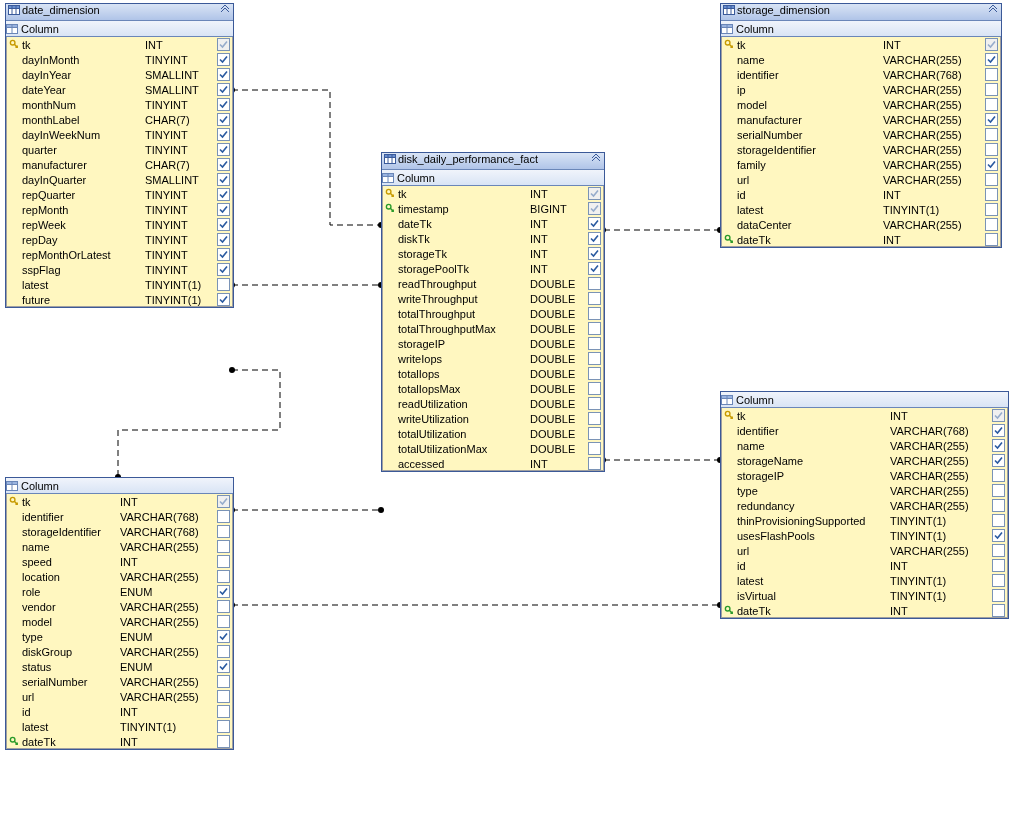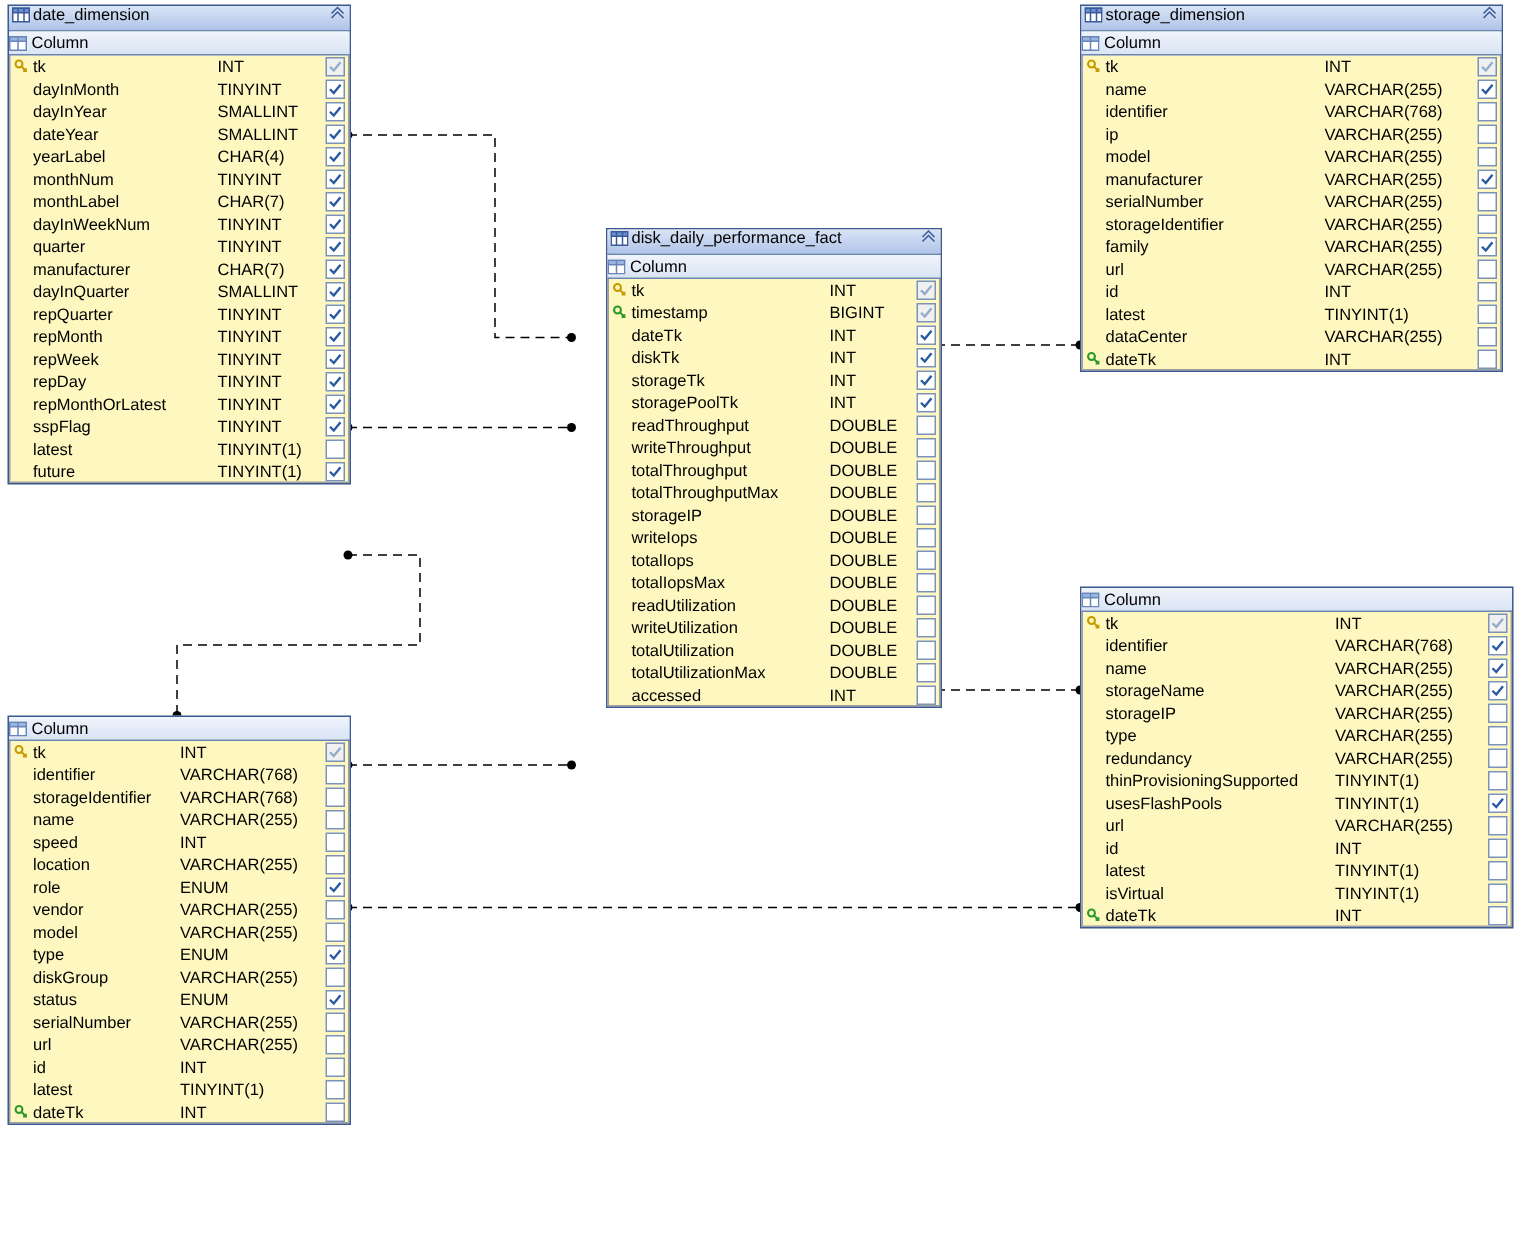--- a/index.html
+++ b/index.html
@@ -160,30 +160,20 @@
           <span class="name">dateYear</span>
           <span class="dtype">SMALLINT</span>
           <span class="chk">
             <svg width="11" height="11">
               <use href="#sym-check"></use>
             </svg>
           </span>
         </div>
         <div class="row">
           <span class="key-slot"></span>
-          <span class="name">yearLabel</span>
-          <span class="dtype">CHAR(4)</span>
-          <span class="chk">
-            <svg width="11" height="11">
-              <use href="#sym-check"></use>
-            </svg>
-          </span>
-        </div>
-        <div class="row">
-          <span class="key-slot"></span>
           <span class="name">monthNum</span>
           <span class="dtype">TINYINT</span>
           <span class="chk">
             <svg width="11" height="11">
               <use href="#sym-check"></use>
             </svg>
           </span>
         </div>
         <div class="row">
           <span class="key-slot"></span>
@@ -442,21 +432,21 @@
             <svg width="11" height="11">
               <use href="#sym-idx"></use>
             </svg>
           </span>
           <span class="name">dateTk</span>
           <span class="dtype">INT</span>
           <span class="chk"></span>
         </div>
       </div>
     </div>
-    <div class="table-box" style="left:381px; top:152px; width:222px;margin-left:23px; --typew:56px;">
+    <div class="table-box" style="left:381px; top:152px; width:222px; --typew:56px;">
       <div class="title-bar">
         <span class="icon-t">
           <svg width="12" height="12">
             <use href="#sym-table"></use>
           </svg>
         </span>
         <span class="title-text">disk_daily_performance_fact</span>
         <span class="collapse-btn">
           <svg width="12" height="12">
             <use href="#sym-collapse"></use>

